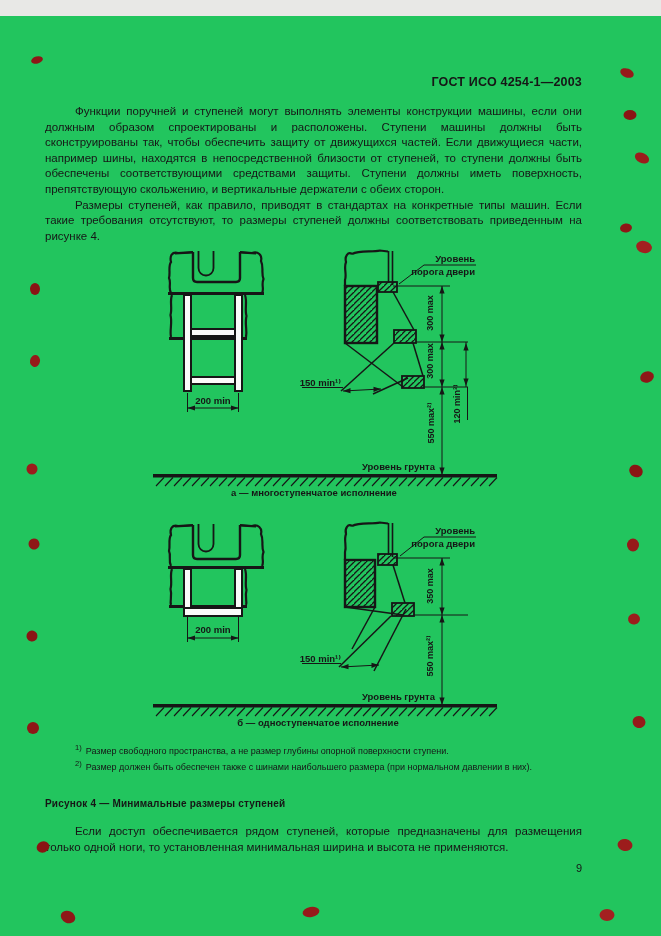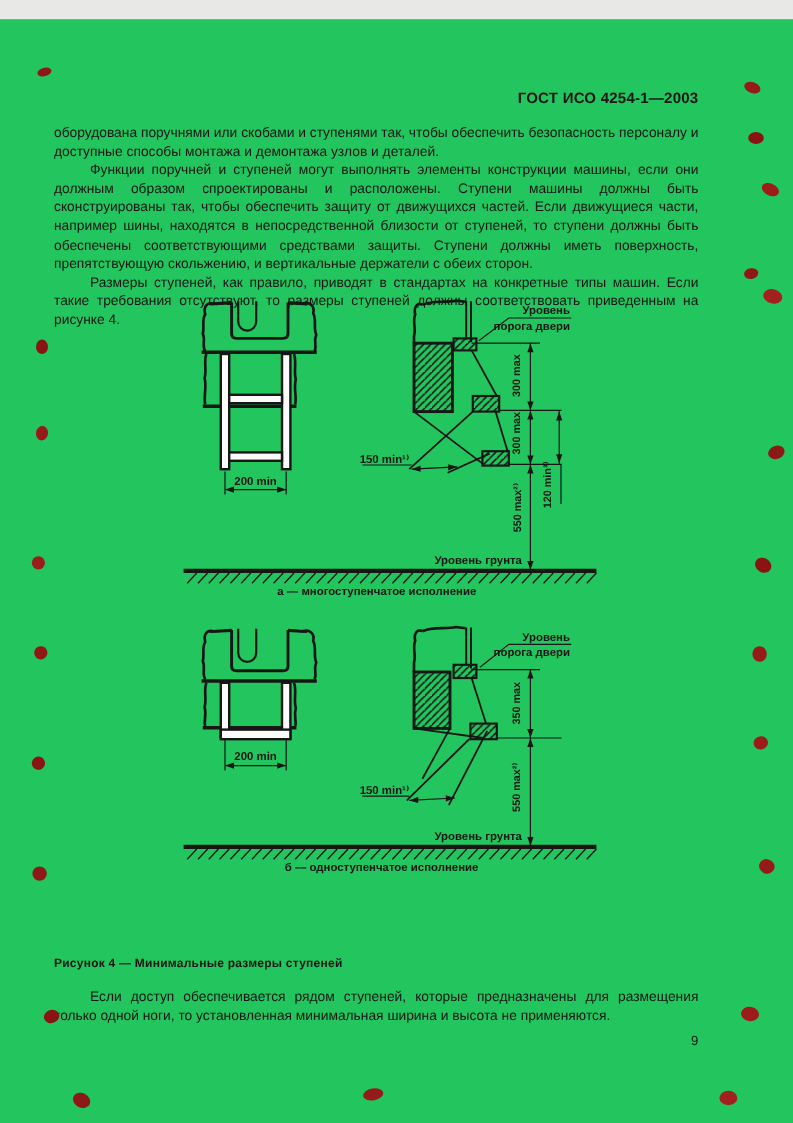--- a/index.html
+++ b/index.html
@@ -46,21 +46,20 @@
   .cap{font-size:9.5px;font-weight:bold;}
 </style>
 </head>
 <body>
 
 <div class="page">
 
   <div class="abs doc-header">ГОСТ ИСО 4254-1—2003</div>
 
   <div class="abs bodytext">
-    <p>оборудована поручнями или скобами и ступенями так, чтобы обеспечить безопасность персоналу и доступные способы монтажа и демонтажа узлов и деталей.</p>
     <p class="ind">Функции поручней и ступеней могут выполнять элементы конструкции машины, если они должным образом спроектированы и расположены. Ступени машины должны быть сконструированы так, чтобы обеспечить защиту от движущихся частей. Если движущиеся части, например шины, находятся в непосредственной близости от ступеней, то ступени должны быть обеспечены соответствующими средствами защиты. Ступени должны иметь поверхность, препятствующую скольжению, и вертикальные держатели с обеих сторон.</p>
     <p class="ind">Размеры ступеней, как правило, приводят в стандартах на конкретные типы машин. Если такие требования отсутствуют, то размеры ступеней должны соответствовать приведенным на рисунке 4.</p>
   </div>
 
   <svg class="abs" style="left:0;top:228px" width="661" height="500" viewBox="0 228 661 500">
     <defs>
       <pattern id="hch" patternUnits="userSpaceOnUse" width="6" height="6">
         <path d="M-1,7 L7,-1" stroke="#161616" stroke-width="1.3"></path>
         <path d="M-1,1 L1,-1" stroke="#161616" stroke-width="1.3"></path>
       </pattern>
@@ -191,20 +190,22 @@
 
     <g stroke="#161616">
       <path stroke-width="3.5" d="M153,689.8 H497"></path>
       <path stroke-width="1.1" d="M156,700 l8,-8.5 M165,700 l8,-8.5 M174,700 l8,-8.5 M183,700 l8,-8.5 M192,700 l8,-8.5 M201,700 l8,-8.5 M210,700 l8,-8.5 M219,700 l8,-8.5 M228,700 l8,-8.5 M237,700 l8,-8.5 M246,700 l8,-8.5 M255,700 l8,-8.5 M264,700 l8,-8.5 M273,700 l8,-8.5 M282,700 l8,-8.5 M291,700 l8,-8.5 M300,700 l8,-8.5 M309,700 l8,-8.5 M318,700 l8,-8.5 M327,700 l8,-8.5 M336,700 l8,-8.5 M345,700 l8,-8.5 M354,700 l8,-8.5 M363,700 l8,-8.5 M372,700 l8,-8.5 M381,700 l8,-8.5 M390,700 l8,-8.5 M399,700 l8,-8.5 M408,700 l8,-8.5 M417,700 l8,-8.5 M426,700 l8,-8.5 M435,700 l8,-8.5 M444,700 l8,-8.5 M453,700 l8,-8.5 M462,700 l8,-8.5 M471,700 l8,-8.5 M480,700 l8,-8.5 M489,700 l8,-8.5"></path>
     </g>
     <text class="lbl" x="362" y="684">Уровень грунта</text>
     <text class="cap" x="318" y="710" text-anchor="middle">б — одноступенчатое исполнение</text>
   </svg>
 
   <div class="abs footnotes">
+    <div class="fn"><sup>1)</sup><span>Размер свободного пространства, а не размер глубины опорной поверхности ступени.</span></div>
+    <div class="fn"><sup>2)</sup><span>Размер должен быть обеспечен также с шинами наибольшего размера (при нормальном давлении в них).</span></div>
   </div>
 
   <div class="abs figcaption">Рисунок 4 — Минимальные размеры ступеней</div>
 
   <div class="abs closing">Если доступ обеспечивается рядом ступеней, которые предназначены для размещения только одной ноги, то установленная минимальная ширина и высота не применяются.</div>
 
   <div class="abs pagenum">9</div>
 
   <svg class="abs" style="left:0;top:0" width="661" height="936" viewBox="0 0 661 936">
     <g stroke="none">

